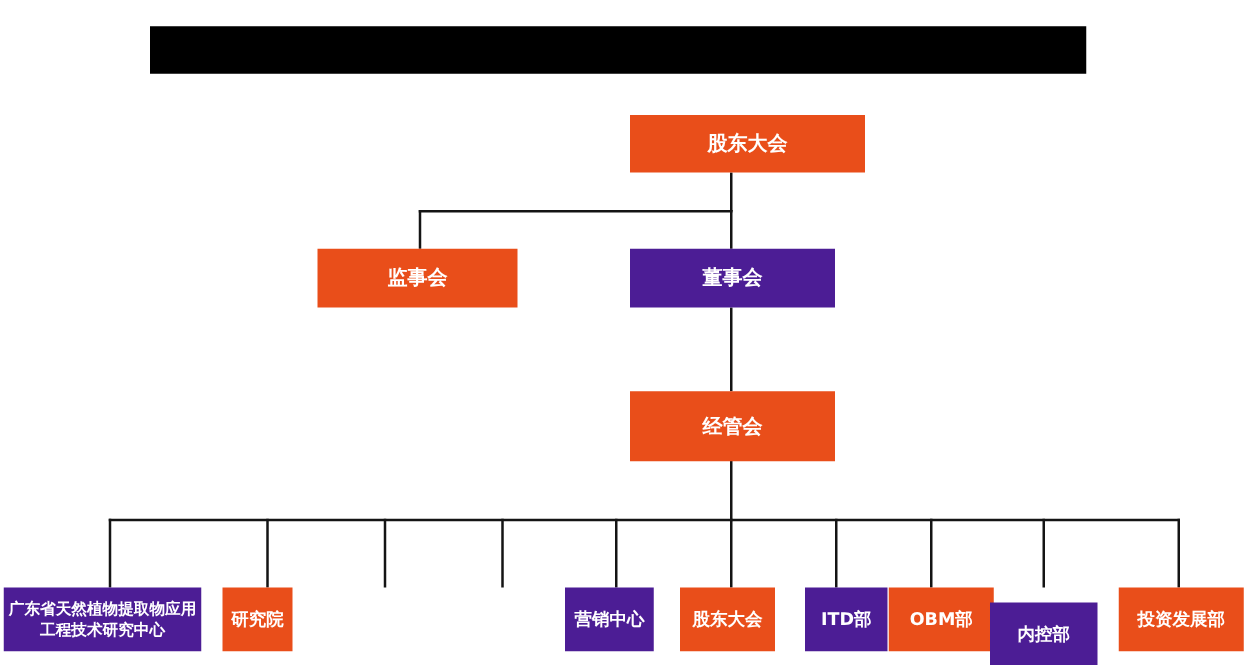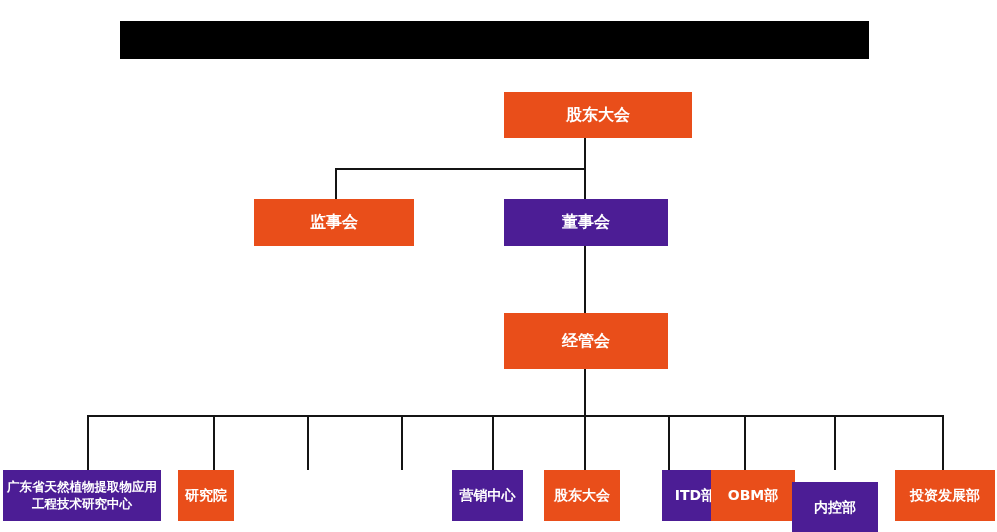--- a/index.html
+++ b/index.html
@@ -23,21 +23,21 @@
   #b-management   { left:504px; top:313px; width:164px; height:56px; font-size:16px; }
 
   
   .leaf { top:470px; height:51px; font-size:14px; }
   #b-d0 { left:3px;   width:158px; font-size:12.5px; line-height:1.35; padding:2px 4px; }
   #b-d1 { left:178px; width:56px; }
   #b-d2 { left:267px; width:80px; }
   #b-d3 { left:363px; width:72px; }
   #b-d4 { left:452px; width:71px; }
   #b-d5 { left:544px; width:76px; }
-  #b-d6 { left:644px; width:66px;margin-left:18px; }
+  #b-d6 { left:644px; width:66px; }
   #b-d7 { left:711px; width:84px; }
   #b-d8 { left:792px; width:86px;margin-top:12px; }
   #b-d9 { left:895px; width:100px;text-align:right; }
 
   .line { position:absolute; background:#141414; }
   .v { width:2px; }
   .h { height:2px; }
   #ln-top      { left:584px; top:138px; height:31px; }
   #ln-branch   { left:335px; top:168px; width:251px; }
   #ln-sup      { left:335px; top:168px; height:31px; }

